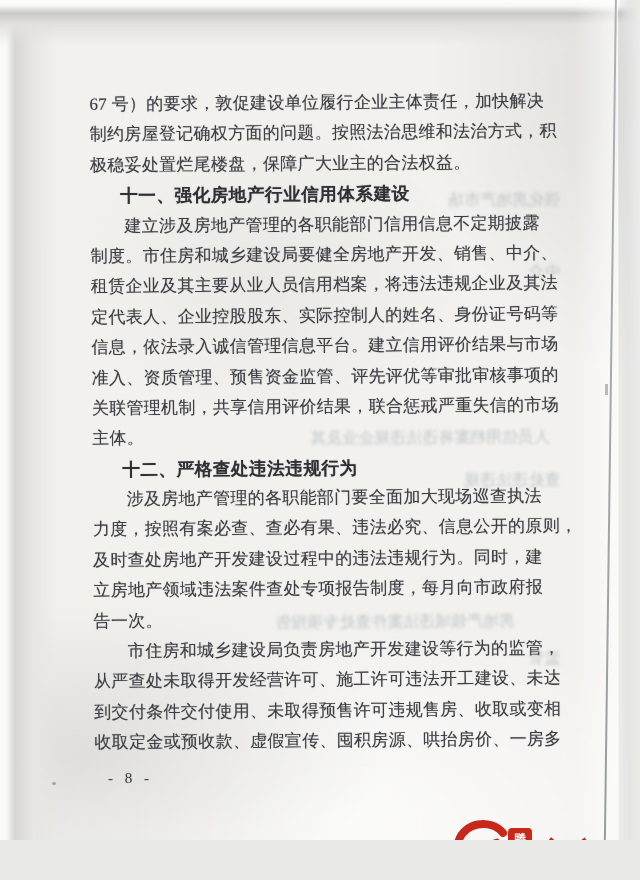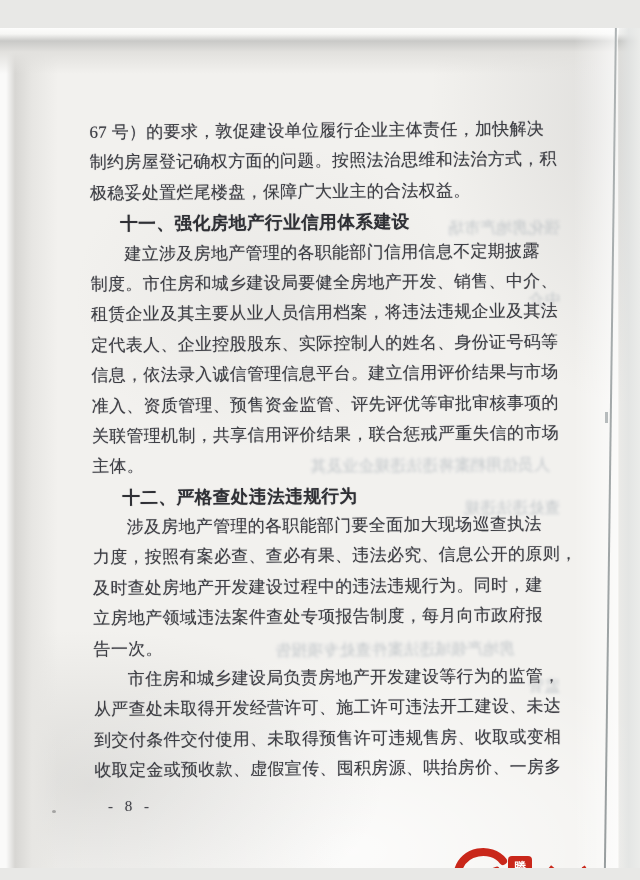--- a/index.html
+++ b/index.html
@@ -11,21 +11,20 @@
   .sheet{
     position:relative;width:640px;height:840px;overflow:hidden;
     background:
       linear-gradient(180deg,#fdfdfc 0px,#f6f6f4 6px,#c9c9c7 13px,#e2e1de 24px,rgba(242,241,238,0) 46px),
       linear-gradient(90deg,#fafaf9 0px,#fafaf9 6px,#d7d6d3 15px,#e7e6e3 32px,rgba(242,241,238,0) 58px),
       radial-gradient(ellipse 420px 220px at 14% 90%,rgba(140,140,138,0.20),transparent 70%),
       radial-gradient(ellipse 300px 420px at 100% 10%,rgba(150,150,150,0.22),transparent 70%),
       radial-gradient(ellipse 280px 220px at 42% 32%,rgba(160,160,158,0.10),transparent 70%),
       radial-gradient(ellipse 520px 280px at 55% 98%,rgba(255,255,255,0.75),transparent 72%),
       #f2f1ee;
-    margin-top: 28px;
   }
   
   .text-block{
     position:absolute;left:92px;top:88px;width:468px;
     transform:rotate(-0.45deg);
     font-size:17px;color:#3e3f45;
     text-shadow:0 0 1px rgba(62,63,69,0.45);
     letter-spacing:0.3px;
     z-index:3;
   }

